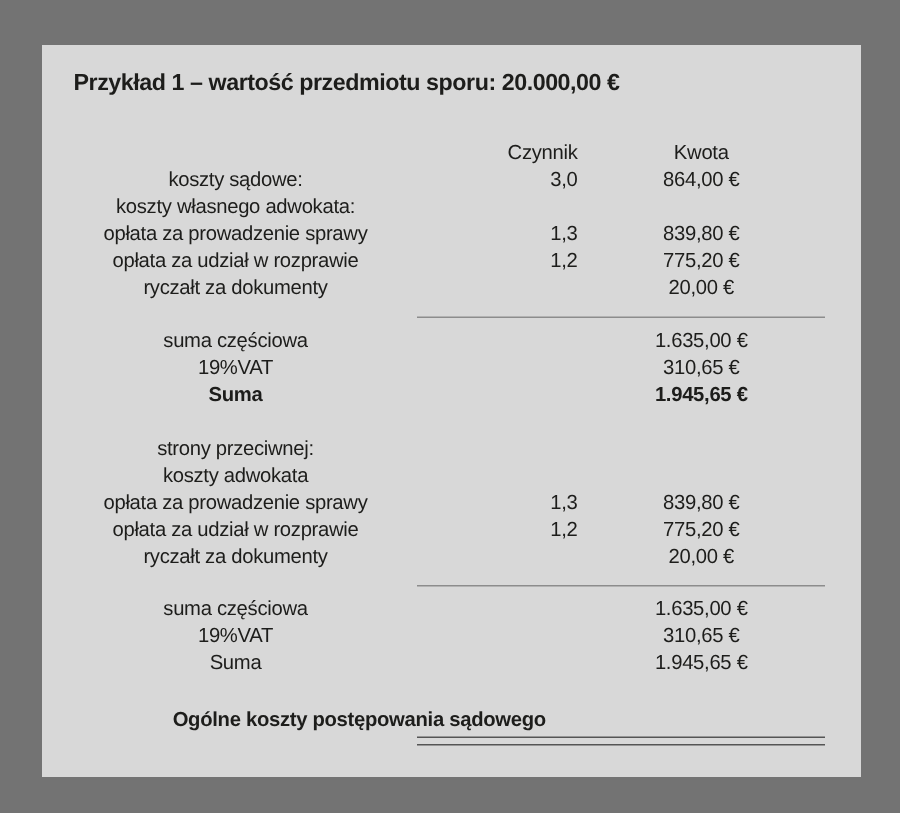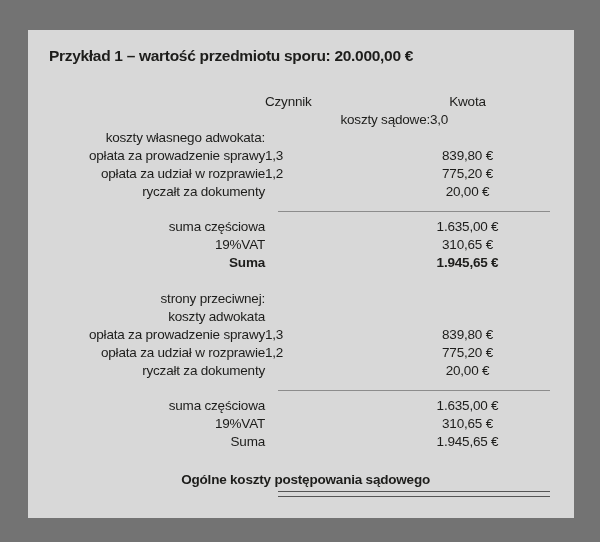--- a/index.html
+++ b/index.html
@@ -38,22 +38,22 @@
     width: 100%;
   }
   .row {
     display: flex;
     height: 18px;
     line-height: 18px;
     font-size: 13.5px;
     letter-spacing: -0.2px;
     white-space: nowrap;
   }
-  .row .c-label { flex: 1; text-align: right; }
-  .row .c-czynnik { width: 120px; }
+  .row .c-label { flex: 1; text-align: center; }
+  .row .c-czynnik { width: 120px; text-align: right; }
   .row .c-kwota { width: 165px; text-align: center; }
   .row.bold { font-weight: 700; }
   .gap { height: 18px; }
   .gap-lg { height: 20px; }
   .sep {
     height: 1px;
     background: #8c8c8c;
     margin: 10px 0 6px 229px;
   }
   .sep-double {
@@ -75,20 +75,21 @@
 
       <div class="row">
         <span class="c-label"></span>
         <span class="c-czynnik">Czynnik</span>
         <span class="c-kwota">Kwota</span>
       </div>
 
       <div class="row">
         <span class="c-label">koszty sądowe:</span>
         <span class="c-czynnik">3,0</span>
+        <span class="c-kwota">864,00 €</span>
       </div>
       <div class="row">
         <span class="c-label">koszty własnego adwokata:</span>
         <span class="c-czynnik"></span>
         <span class="c-kwota"></span>
       </div>
       <div class="row">
         <span class="c-label">opłata za prowadzenie sprawy</span>
         <span class="c-czynnik">1,3</span>
         <span class="c-kwota">839,80 €</span>

